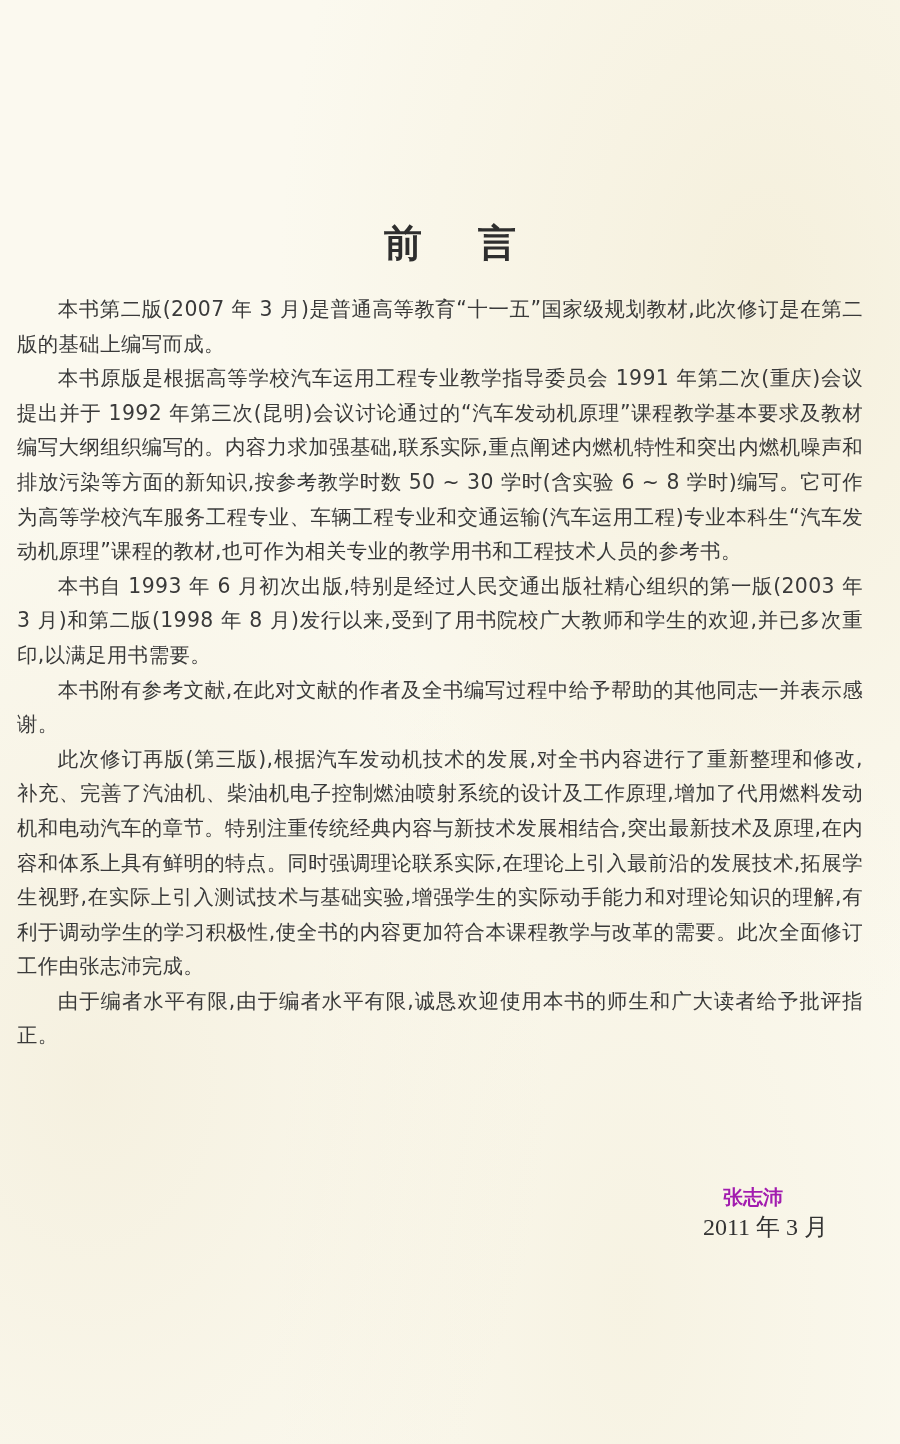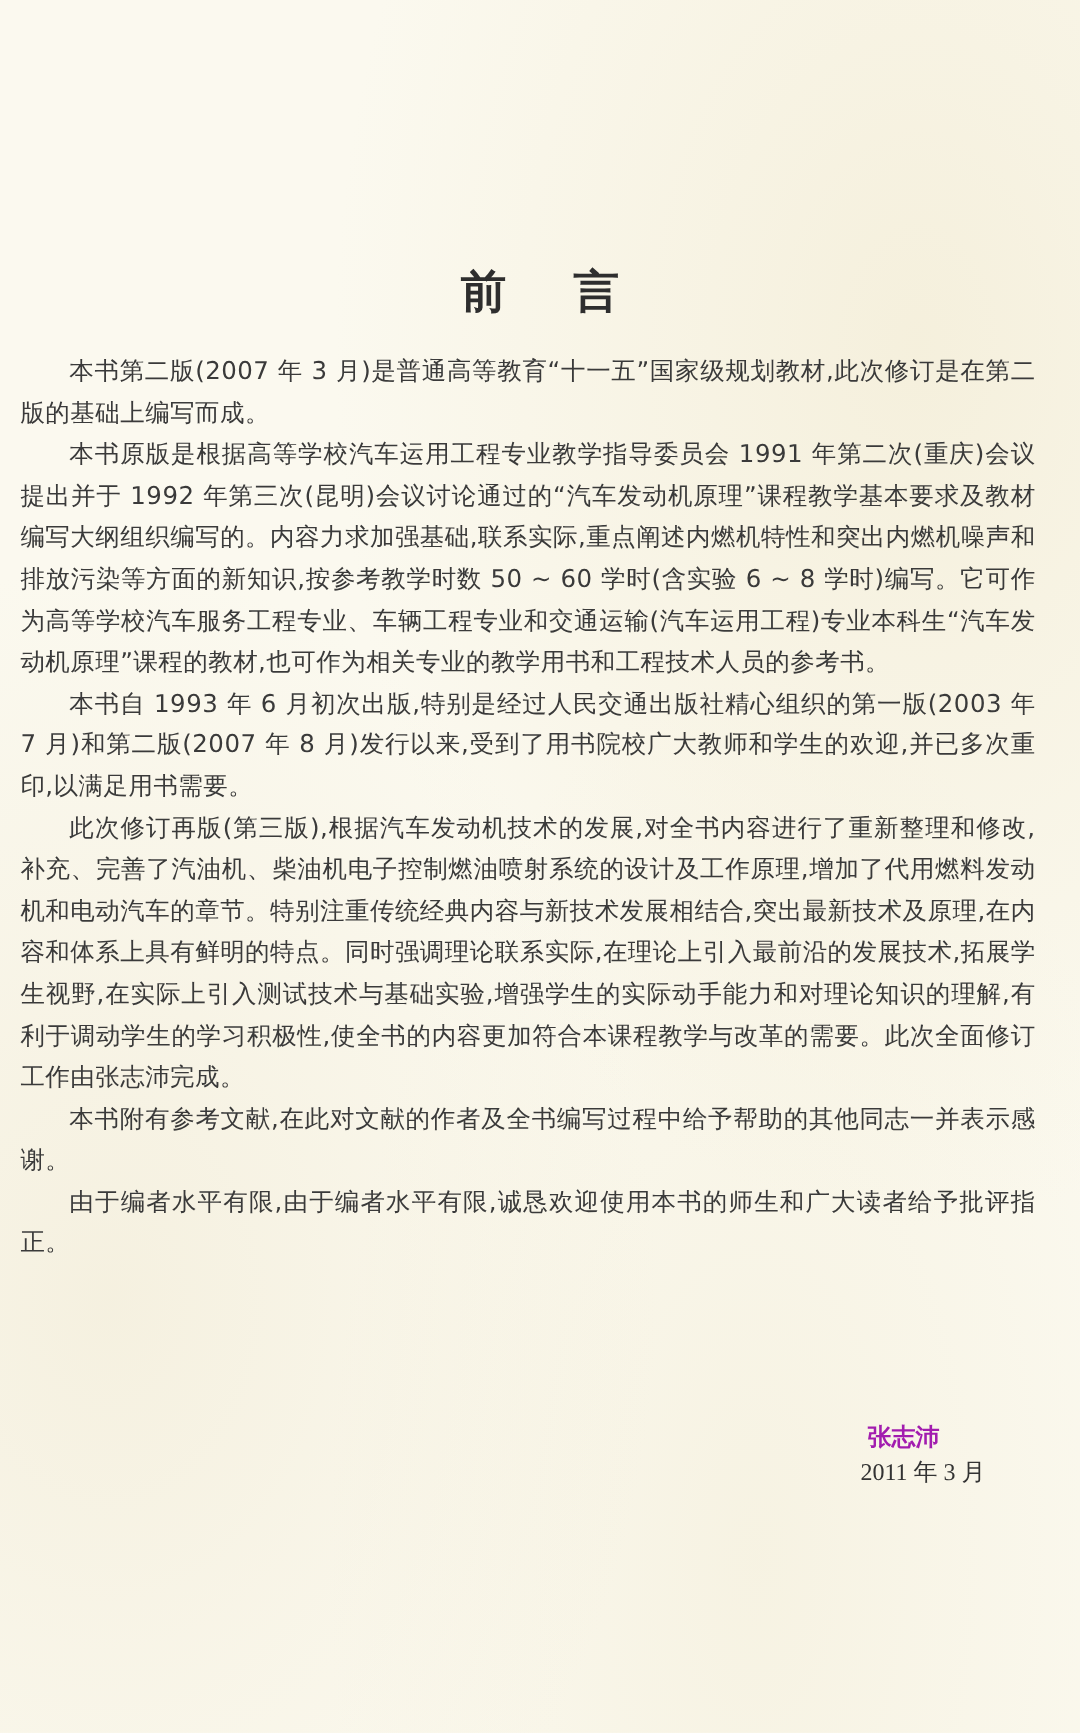--- a/index.html
+++ b/index.html
@@ -68,42 +68,42 @@
     left: 63px;
     top: 2px;
     font-size: 20px;
     font-weight: bold;
     color: #a21caf;
     white-space: nowrap;
     line-height: 30px;
   }
   .sig-date {
     position: absolute;
-    left: 57px;
+    left: 43px;
     top: 32px;
-    font-size: 20px;
+    font-size: 24px;
     color: #333;
     white-space: nowrap;
     line-height: 30px;
     font-family: "Liberation Serif", "DejaVu Serif", serif;
   }
 </style>
 </head>
 <body>
 
 <div class="page">
 
   <div class="title">前言</div>
 
   <div class="body">
     <p class="para">本书第二版(2007 年 3 月)是普通高等教育“十一五”国家级规划教材,此次修订是在第二版的基础上编写而成。</p>
-    <p class="para">本书原版是根据高等学校汽车运用工程专业教学指导委员会 1991 年第二次(重庆)会议提出并于 1992 年第三次(昆明)会议讨论通过的“汽车发动机原理”课程教学基本要求及教材编写大纲组织编写的。内容力求加强基础,联系实际,重点阐述内燃机特性和突出内燃机噪声和排放污染等方面的新知识,按参考教学时数 50 ~ 60 学时(含实验 6 ~ 8 学时)编写。它可作为高等学校汽车服务工程专业、车辆工程专业和交通运输(汽车运用工程)专业本科生“汽车发动机原理”课程的教材,也可作为相关专业的教学用书和工程技术人员的参考书。</p>
-    <p class="para">本书自 1993 年 6 月初次出版,特别是经过人民交通出版社精心组织的第一版(2003 年 7 月)和第二版(2007 年 8 月)发行以来,受到了用书院校广大教师和学生的欢迎,并已多次重印,以满足用书需要。</p>
+    <p class="para">本书原版是根据高等学校汽车运用工程专业教学指导委员会 1991 年第二次(重庆)会议提出并于 1992 年第三次(昆明)会议讨论通过的“汽车发动机原理”课程教学基本要求及教材编写大纲组织编写的。内容力求加强基础,联系实际,重点阐述内燃机特性和突出内燃机噪声和排放污染等方面的新知识,按参考教学时数 50 ~ 30 学时(含实验 6 ~ 8 学时)编写。它可作为高等学校汽车服务工程专业、车辆工程专业和交通运输(汽车运用工程)专业本科生“汽车发动机原理”课程的教材,也可作为相关专业的教学用书和工程技术人员的参考书。</p>
+    <p class="para">本书自 1993 年 6 月初次出版,特别是经过人民交通出版社精心组织的第一版(2003 年 3 月)和第二版(1998 年 8 月)发行以来,受到了用书院校广大教师和学生的欢迎,并已多次重印,以满足用书需要。</p>
+    <p class="para">本书附有参考文献,在此对文献的作者及全书编写过程中给予帮助的其他同志一并表示感谢。</p>
     <p class="para">此次修订再版(第三版),根据汽车发动机技术的发展,对全书内容进行了重新整理和修改,补充、完善了汽油机、柴油机电子控制燃油喷射系统的设计及工作原理,增加了代用燃料发动机和电动汽车的章节。特别注重传统经典内容与新技术发展相结合,突出最新技术及原理,在内容和体系上具有鲜明的特点。同时强调理论联系实际,在理论上引入最前沿的发展技术,拓展学生视野,在实际上引入测试技术与基础实验,增强学生的实际动手能力和对理论知识的理解,有利于调动学生的学习积极性,使全书的内容更加符合本课程教学与改革的需要。此次全面修订工作由张志沛完成。</p>
-    <p class="para">本书附有参考文献,在此对文献的作者及全书编写过程中给予帮助的其他同志一并表示感谢。</p>
     <p class="para">由于编者水平有限,由于编者水平有限,诚恳欢迎使用本书的师生和广大读者给予批评指正。</p>
   </div>
 
   <div class="signature">
     <div class="sig-name">张志沛</div>
     <div class="sig-date">2011 年 3 月</div>
   </div>
 
 </div>
 

